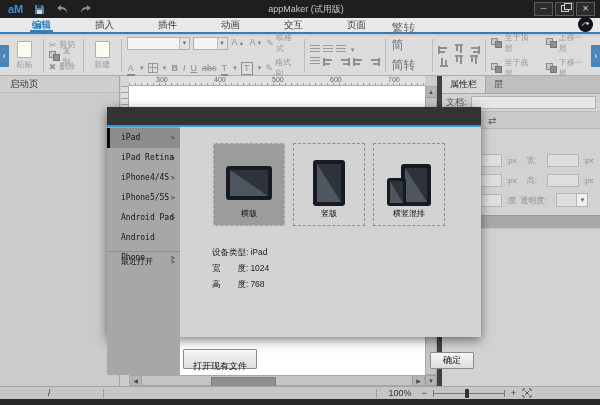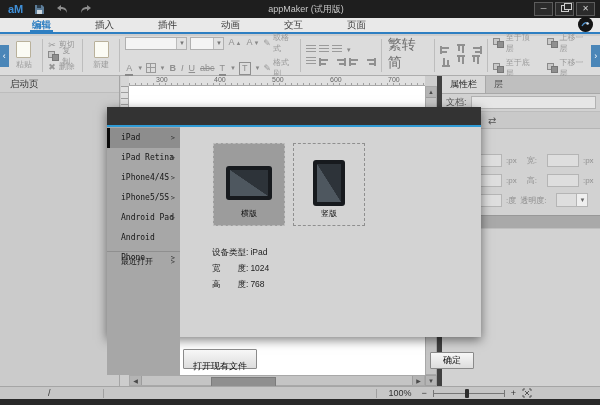--- a/index.html
+++ b/index.html
@@ -50,21 +50,21 @@
      linear-gradient(#9a9a9a 0 0) 0 0/10px 1px no-repeat, linear-gradient(#9a9a9a 0 0) 0 4px/10px 1px no-repeat,
      linear-gradient(#9a9a9a 0 0) 0 9px/10px 1px no-repeat, linear-gradient(#9a9a9a 0 0) 0 0/1px 10px no-repeat,
      linear-gradient(#9a9a9a 0 0) 4px 0/1px 10px no-repeat, linear-gradient(#9a9a9a 0 0) 9px 0/1px 10px no-repeat;}
   .mi-lines{width:10px;height:9px;background:repeating-linear-gradient(to bottom,#9a9a9a 0 1px,transparent 1px 3px);}
   .mi-align{width:10px;height:8px;border-left:2px solid #909090;
      background:linear-gradient(#909090 0 0) 0 1px/7px 2px no-repeat, linear-gradient(#909090 0 0) 0 5px/5px 2px no-repeat;}
   .fx{transform:scaleX(-1);} .r90{transform:rotate(90deg);} .r270{transform:rotate(-90deg);}
   .mi-layers{width:11px;height:10px;position:relative;flex:none;}
   .mi-layers::before{content:"";position:absolute;left:0;top:0;width:5px;height:5px;background:#c9c9c9;border:1px solid #8a8a8a;}
   .mi-layers::after{content:"";position:absolute;right:0;bottom:0;width:5px;height:5px;background:#8f8f8f;border:1px solid #777;}
-  .twotext{display:flex;flex-direction:column;gap:3px;font-size:14px;color:#6f6f6f;padding:0 3px;}
+  .twotext{display:flex;flex-direction:column;justify-content:center;gap:3px;font-size:12px;color:#6f6f6f;padding:0 3px;}
   
   .lpanel{position:absolute;left:0;top:76px;width:120px;height:310px;background:#cbcbcb;border-right:1px solid #a5a5a5;box-sizing:border-box;}
   .tabbar{height:17px;background:#bfbfbf;display:flex;border-bottom:1px solid #a8a8a8;}
   .tab{font-size:9px;color:#4a4a4a;padding:0 8px;line-height:16px;}
   .tab.active{background:#d8d8d8;border-right:1px solid #a8a8a8;color:#222;}
   .page-row{height:16px;line-height:16px;font-size:9.5px;color:#333;padding-left:10px;background:#cfcfcf;border-bottom:1px solid #bdbdbd;}
   .corner{position:absolute;left:121px;top:76px;width:8px;height:10px;background:#d6d6d6;border-bottom:1px solid #a8a8a8;}
   .hruler{position:absolute;left:129px;top:76px;width:296px;height:10px;background:#e0e0e0;border-bottom:1px solid #a8a8a8;
           box-sizing:border-box;overflow:hidden;
           background-image:repeating-linear-gradient(to right,#9f9f9f 0 1px,transparent 1px 6px);
@@ -417,20 +417,31 @@
               <div class="clabel">横版</div>
             </div>
             <div class="card">
               <div class="dev-icon">
                 <span class="tabdev port">
                   <i></i>
                 </span>
               </div>
               <div class="clabel">竖版</div>
             </div>
+            <div class="card">
+              <div class="dev-icon">
+                <span class="tabdev mix-small">
+                  <i></i>
+                </span>
+                <span class="tabdev mix-big">
+                  <i></i>
+                </span>
+              </div>
+              <div class="clabel">横竖混排</div>
+            </div>
           </div>
         <div class="dlg-info" id="dlg-info">
             <div class="irow">
               <span>设备类型:</span>
               <span class="ival">iPad</span>
             </div>
             <div class="irow">
               <span>宽　　度:</span>
               <span class="ival">1024</span>
             </div>

